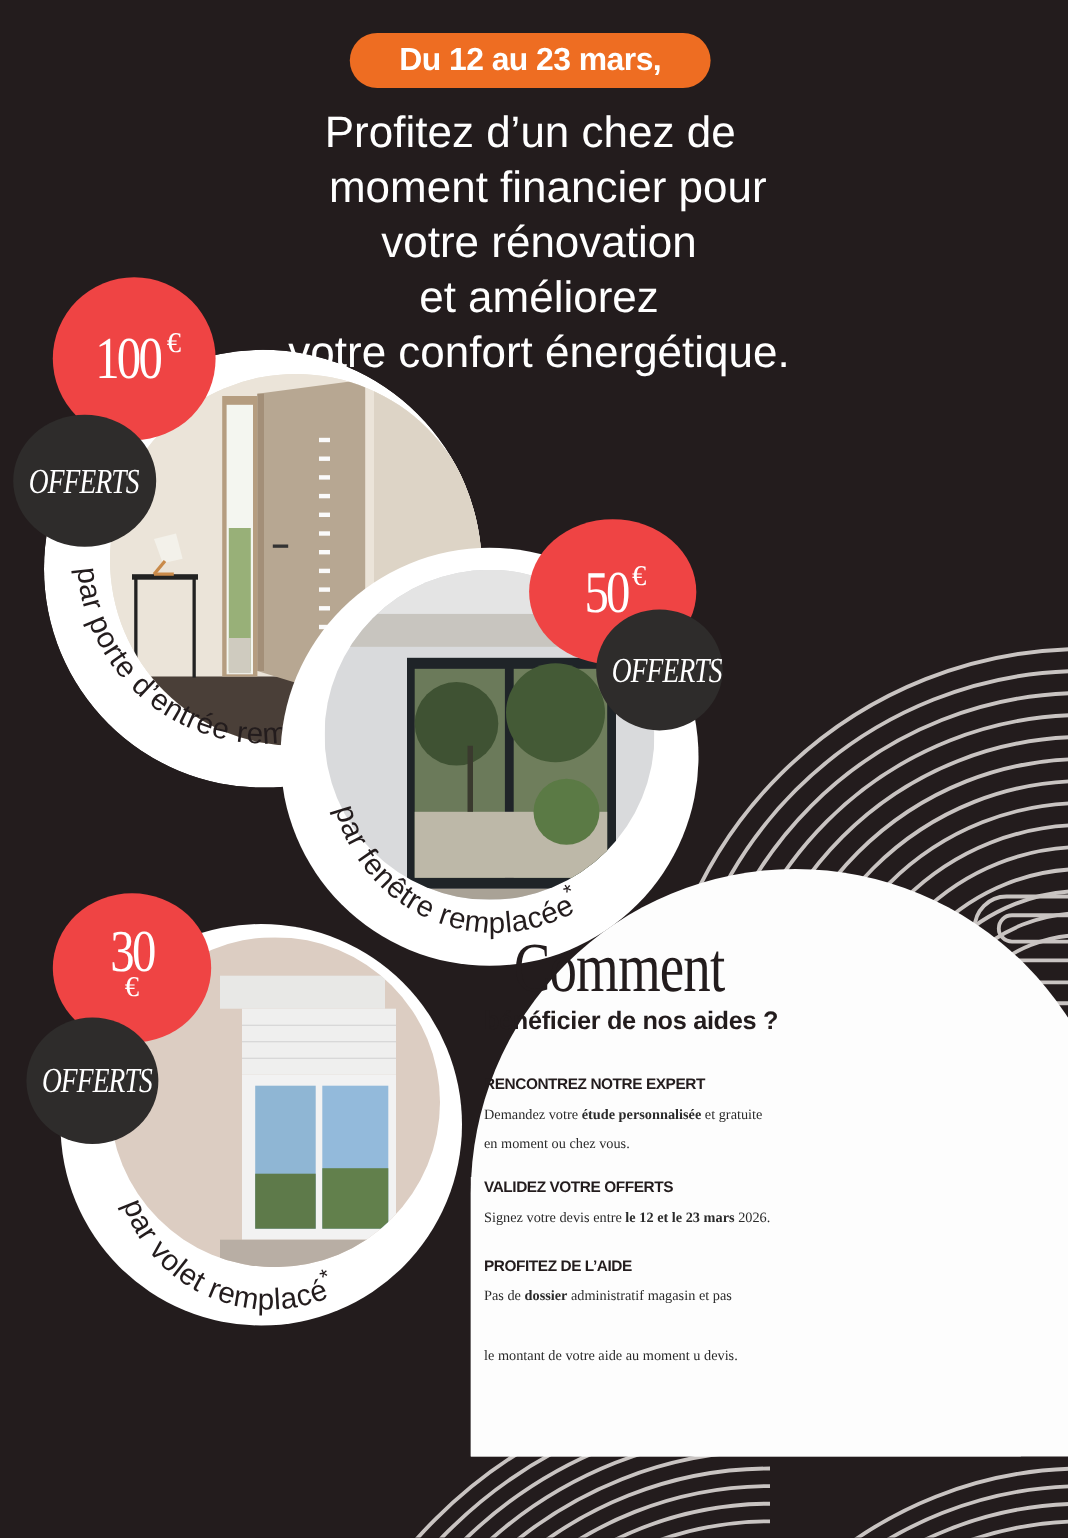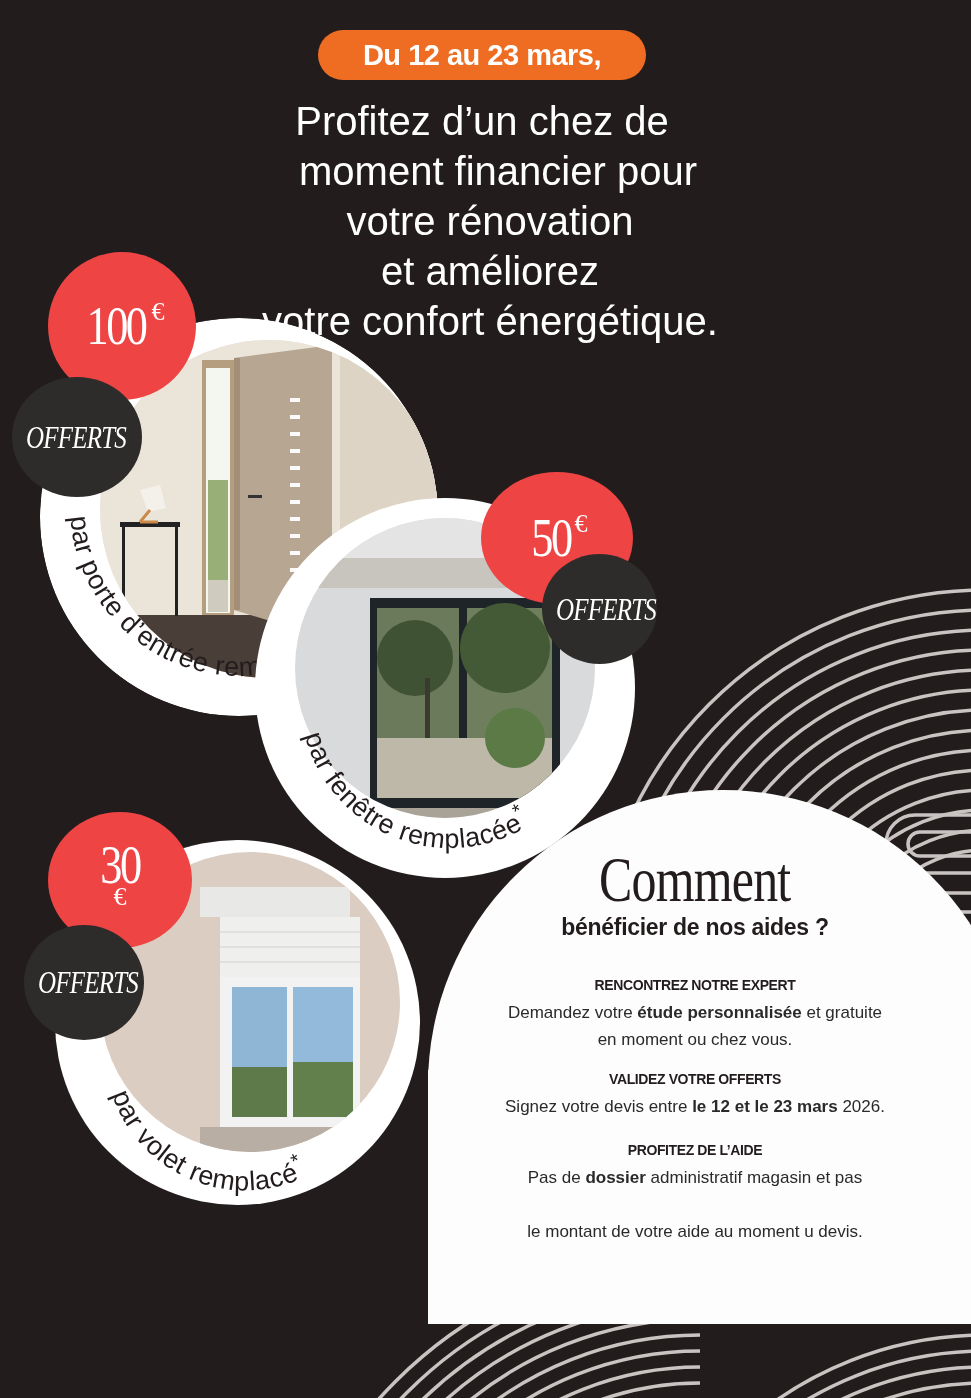--- a/index.html
+++ b/index.html
@@ -48,30 +48,30 @@
 
   
   .info-panel {
     position:absolute; left:428px; top:790px; width:590px; height:534px;
     background:#fdfdfd; border-radius:295px 295px 0 0;
   }
   .info-cover {
     position:absolute; left:428px; top:1070px; width:500px; height:254px; background:#fdfdfd;
   }
   .info-content {
-    position:absolute; left:440px; top:848px; width:510px; text-align:center; color:#222;
+    position:absolute; left:440px; top:848px; width:510px; color:#222;
   }
   .info-title {
     font-family:"Liberation Serif", serif; font-size:64px; line-height:64px;
     color:#231c1d; display:inline-block; transform:scaleX(0.78); letter-spacing:-1px; font-weight:normal;
   }
   .info-subtitle { font-weight:bold; font-size:23px; margin-top:2px; color:#231c1d; letter-spacing:-0.3px; }
   .step { margin-top:28px; }
   .step-title { font-weight:bold; font-size:14px; color:#231c1d; letter-spacing:-0.4px; }
-  .step-body { font-size:17px; line-height:27px; margin-top:6px; color:#2a2a2a; }
+  .step-body { font-size:13px; line-height:27px; margin-top:6px; color:#2a2a2a;font-family:Liberation Serif, serif; }
   .step-body b { font-weight:bold; }
   .step.s1 { margin-top:36px; }
   .step.s2 { margin-top:18px; }
   .step.s3 { margin-top:22px; }
 </style>
 </head>
 <body>
 
 <div class="stage">
 

